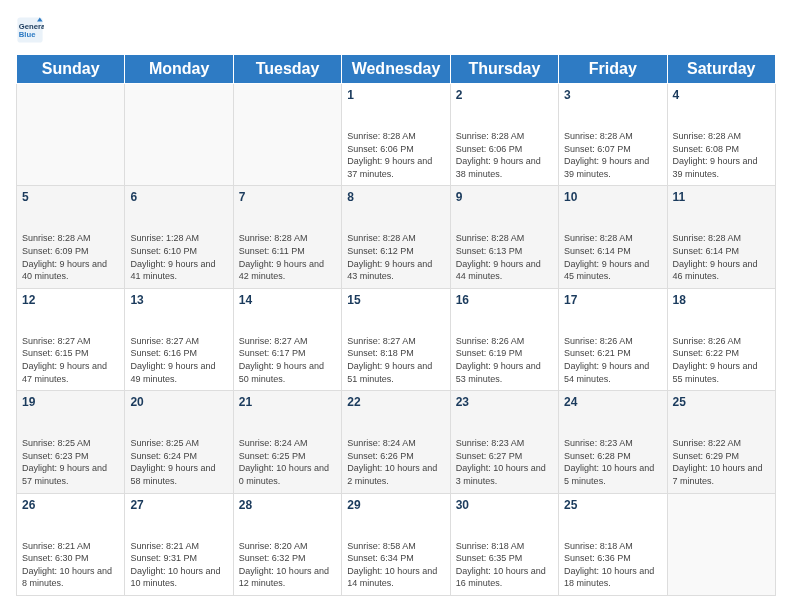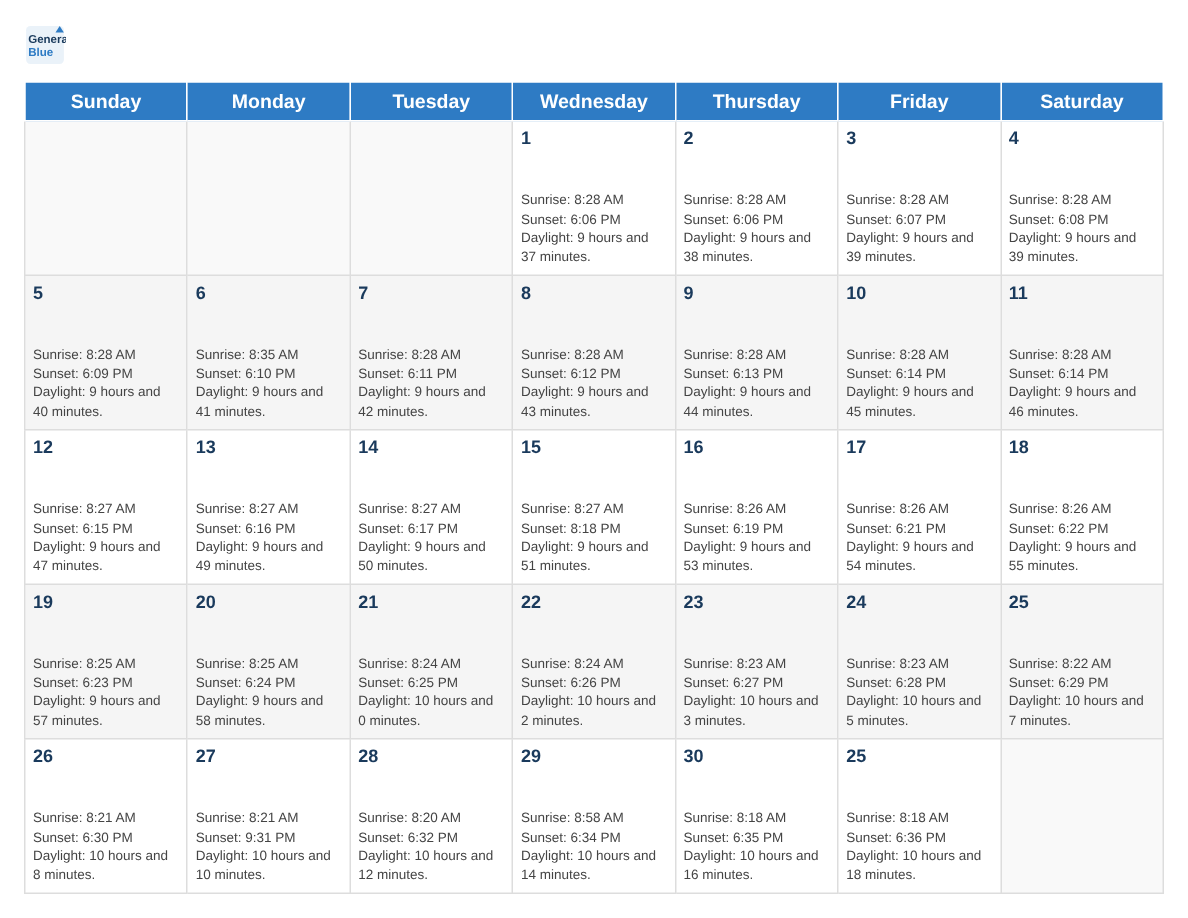--- a/index.html
+++ b/index.html
@@ -48,21 +48,21 @@
       width: 100%;
       border-collapse: collapse;
       flex: 1;
       table-layout: fixed;
     }
     .calendar-table th {
       background-color: #2e7bc4;
       color: white;
       text-align: center;
       padding: 5px 4px;
-      font-size: 13px;
+      font-size: 16px;
       font-weight: bold;
       border: 1px solid #fff;
     }
     .calendar-table td {
       border: 1px solid #ddd;
       vertical-align: top;
       padding: 4px 5px;
       font-size: 9.5px;
       color: #333;
       height: 78px;
@@ -161,21 +161,21 @@
         <tr>
           <td>
             <div class="day-number">5</div>
             <div class="day-info">Sunrise: 8:28 AM
 Sunset: 6:09 PM
 Daylight: 9 hours
 and 40 minutes.</div>
           </td>
           <td>
             <div class="day-number">6</div>
-            <div class="day-info">Sunrise: 8:35 AM
+            <div class="day-info">Sunrise: 1:28 AM
 Sunset: 6:10 PM
 Daylight: 9 hours
 and 41 minutes.</div>
           </td>
           <td>
             <div class="day-number">7</div>
             <div class="day-info">Sunrise: 8:28 AM
 Sunset: 6:11 PM
 Daylight: 9 hours
 and 42 minutes.</div>

